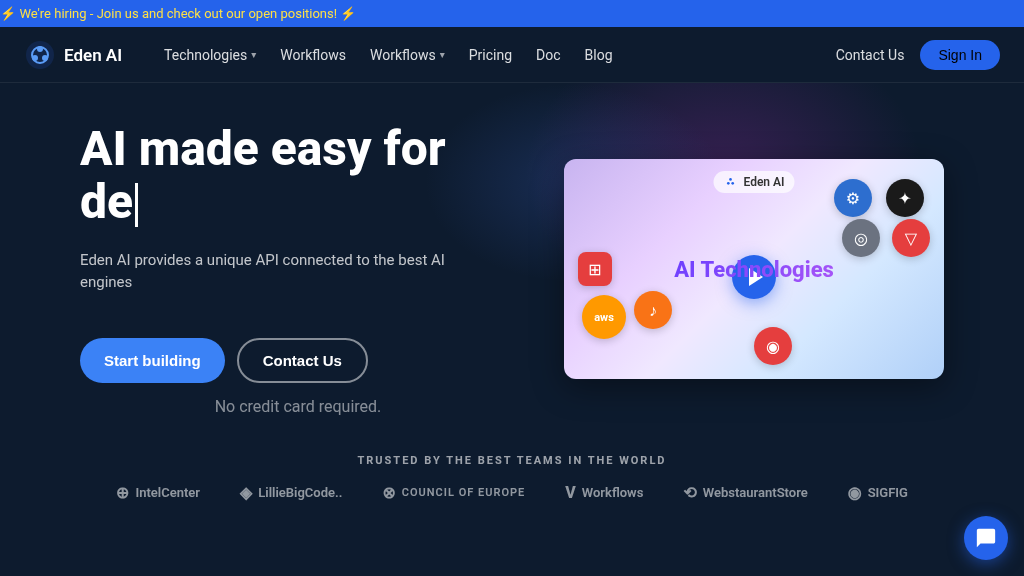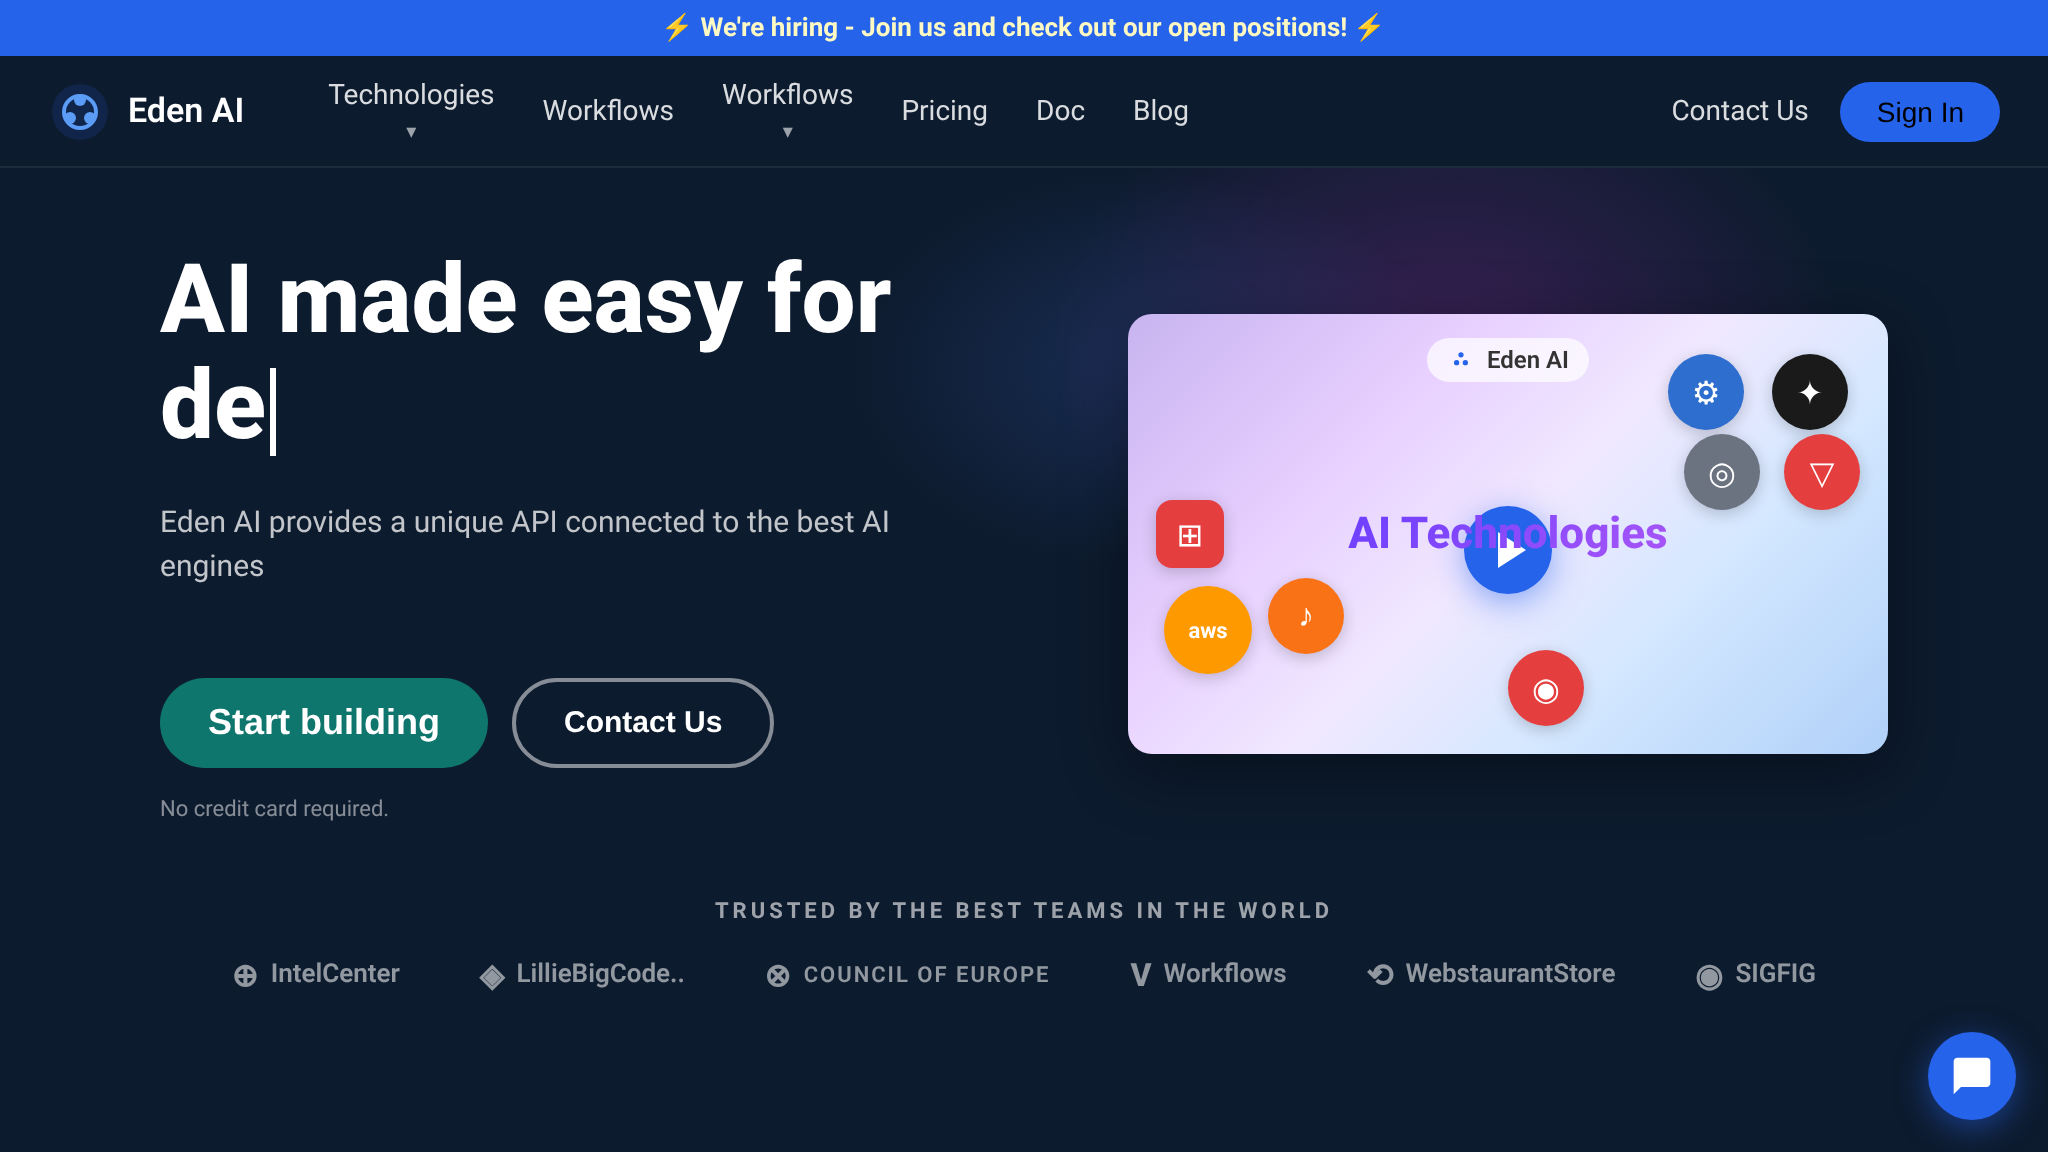--- a/index.html
+++ b/index.html
@@ -9,25 +9,25 @@
       color: #fff;
       width: 1024px;
       height: 576px;
       overflow: hidden;
       position: relative;
     }
 
     
     .top-banner {
       background-color: #2563eb;
-      text-align: center;
+      text-align: left;
       padding: 6px 0;
       font-size: 13px;
-      color: #fef9c3;
-      font-weight: 700;
+      color: #fde047;
+      font-weight: 400;
     }
 
     
     .navbar {
       display: flex;
       align-items: center;
       padding: 0 24px;
       height: 56px;
       background-color: #0d1b2e;
       border-bottom: 1px solid rgba(255,255,255,0.07);
@@ -57,21 +57,20 @@
     }
     .nav-link {
       padding: 6px 10px;
       font-size: 14px;
       color: rgba(255,255,255,0.85);
       cursor: pointer;
       border-radius: 4px;
       display: flex;
       align-items: center;
       gap: 4px;
-      flex-direction: column;
     }
     .nav-link .chevron {
       font-size: 10px;
       opacity: 0.7;
     }
     .nav-right {
       display: flex;
       align-items: center;
       gap: 16px;
     }
@@ -148,42 +147,43 @@
       margin-bottom: 44px;
       max-width: 380px;
       line-height: 1.5;
     }
     .hero-buttons {
       display: flex;
       gap: 12px;
       margin-bottom: 14px;
     }
     .btn-primary {
-      background: #0f766e;
+      background: #3b82f6;
       color: #fff;
       border: none;
       border-radius: 24px;
       padding: 12px 24px;
-      font-size: 18px;
+      font-size: 15px;
       font-weight: 600;
       cursor: pointer;
     }
     .btn-secondary {
       background: transparent;
       color: #fff;
       border: 2px solid rgba(255,255,255,0.5);
       border-radius: 24px;
       padding: 12px 24px;
       font-size: 15px;
       font-weight: 600;
       cursor: pointer;
     }
     .no-credit {
-      font-size: 11px;
+      font-size: 16px;
       color: rgba(255,255,255,0.5);
+      text-align: center;
     }
 
     
     .hero-right {
       flex: 0 0 380px;
       z-index: 1;
     }
     .video-card {
       width: 380px;
       height: 220px;

